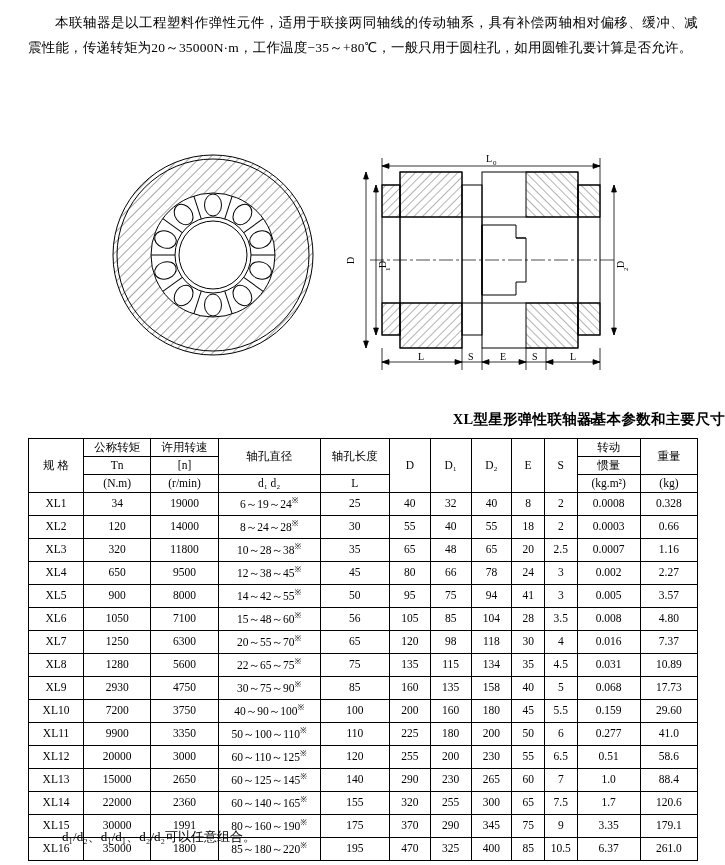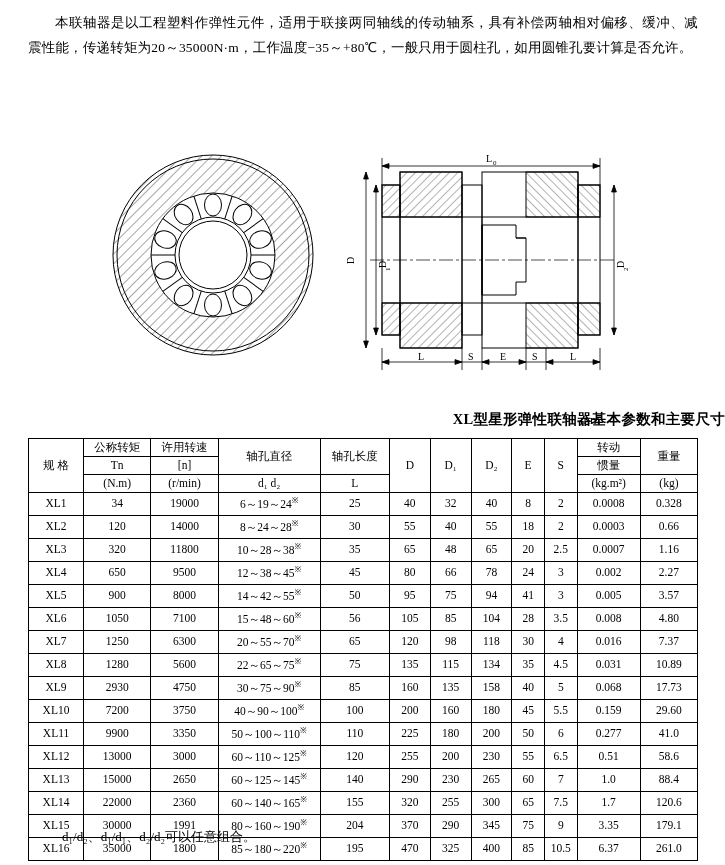--- a/index.html
+++ b/index.html
@@ -508,21 +508,21 @@
           <td>225</td>
           <td>180</td>
           <td>200</td>
           <td>50</td>
           <td>6</td>
           <td>0.277</td>
           <td>41.0</td>
         </tr>
         <tr>
           <td>XL12</td>
-          <td>13000</td>
+          <td>20000</td>
           <td>3000</td>
           <td>60～110～125<span class="star">※</span></td>
           <td>120</td>
           <td>255</td>
           <td>200</td>
           <td>230</td>
           <td>55</td>
           <td>6.5</td>
           <td>0.51</td>
           <td>58.6</td>
@@ -553,21 +553,21 @@
           <td>65</td>
           <td>7.5</td>
           <td>1.7</td>
           <td>120.6</td>
         </tr>
         <tr>
           <td>XL15</td>
           <td>30000</td>
           <td>1991</td>
           <td>80～160～190<span class="star">※</span></td>
-          <td>204</td>
+          <td>175</td>
           <td>370</td>
           <td>290</td>
           <td>345</td>
           <td>75</td>
           <td>9</td>
           <td>3.35</td>
           <td>179.1</td>
         </tr>
         <tr>
           <td>XL16</td>

